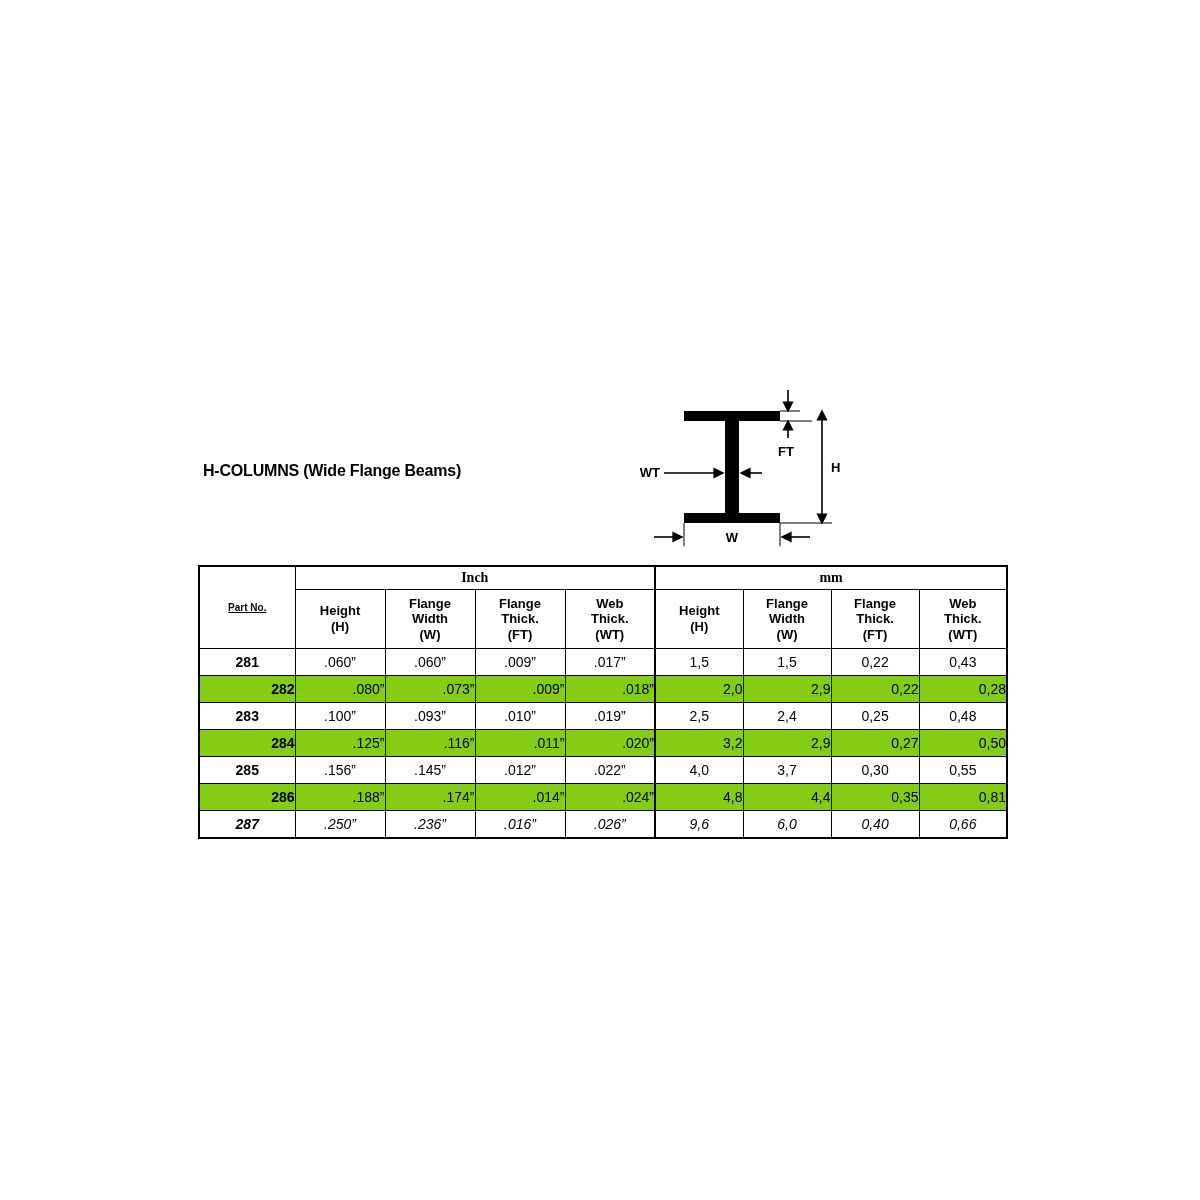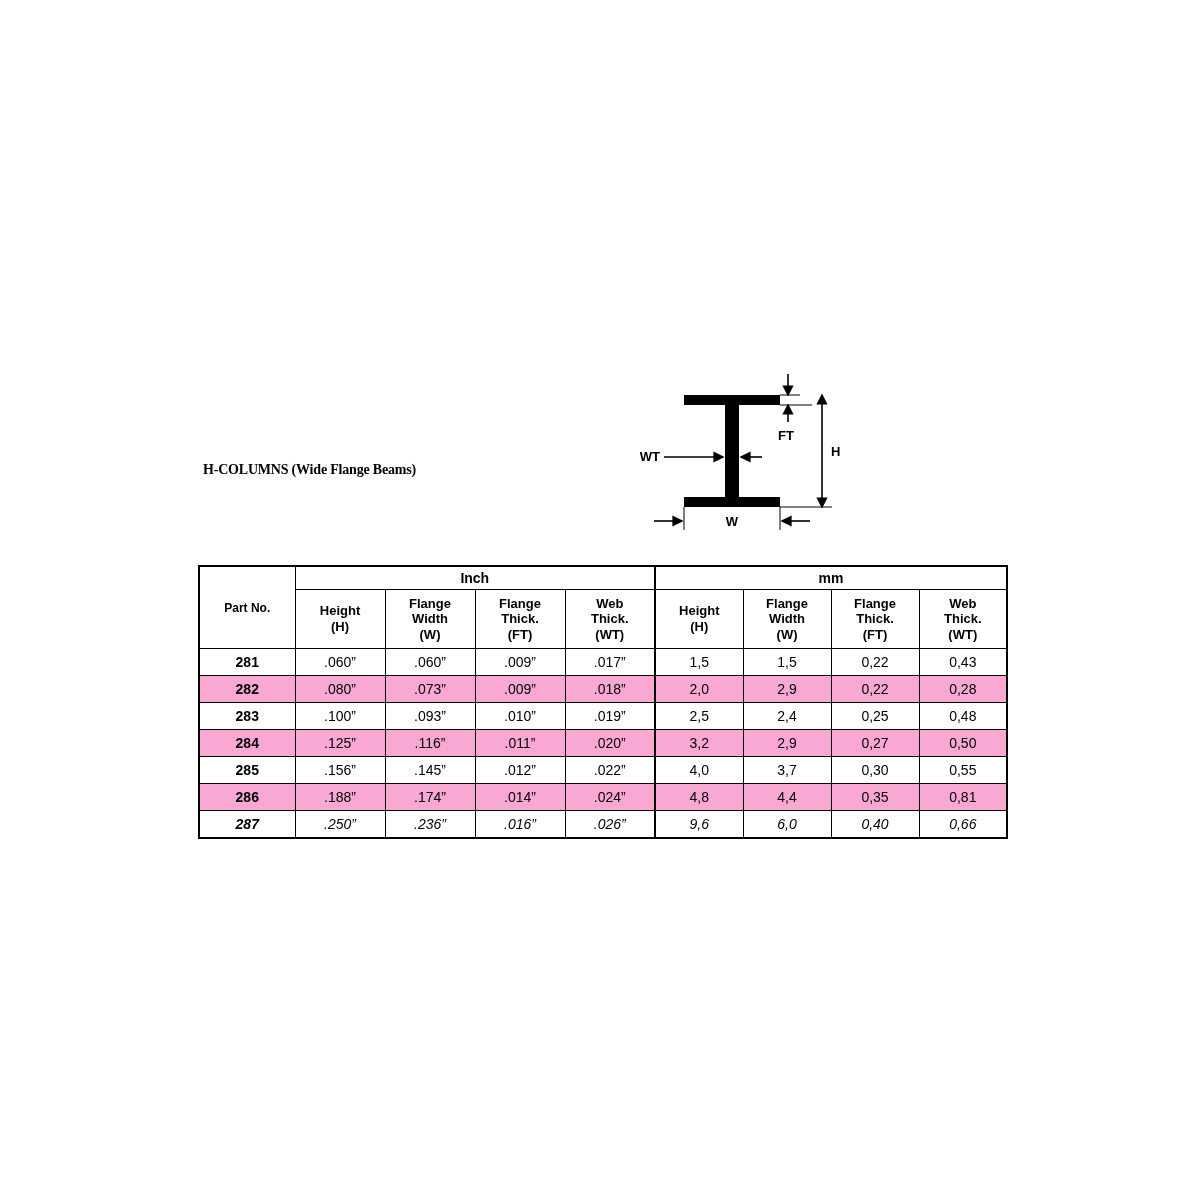--- a/index.html
+++ b/index.html
@@ -17,39 +17,38 @@
   }
 
   
   .title-block {
     position: absolute;
     left: 203px;
     top: 462px;
     width: 460px;
   }
   .title-main {
-    font-size: 14px;
+    font-size: 16px;
     font-weight: bold;
     letter-spacing: -0.2px;
     line-height: 1.15;
     white-space: nowrap;
-    font-family: Liberation Serif, serif;
   }
   .title-sub {
     font-size: 14.5px;
     font-weight: normal;
     margin-top: 4px;
     white-space: nowrap;
   }
 
   
   .diagram {
     position: absolute;
     left: 640px;
-    top: 364px;
+    top: 380px;
     width: 230px;
     height: 175px;
   }
   .diagram svg { display: block; }
 
   
   .spec-table {
     position: absolute;
     left: 198px;
     top: 565px;
@@ -66,40 +65,43 @@
     padding: 0;
   }
   .spec-table .outer-top th {
     border-top: 2px solid #000;
   }
   .spec-table th.unit-head {
     font-weight: bold;
     font-size: 14px;
     height: 22px;
     line-height: 22px;
+    font-family: Liberation Serif, serif;
   }
   .spec-table th.col-head {
     font-weight: bold;
     font-size: 13px;
     height: 58px;
     line-height: 1.2;
   }
   .spec-table th.partno-head {
     font-weight: bold;
-    font-size: 12px;
+    font-size: 10px;
+    text-decoration: underline;
   }
   .spec-table td {
     height: 26px;
     font-size: 14px;
   }
   .spec-table td.partno {
     font-weight: bold;
   }
   .spec-table tr.shaded td {
-    background: #f9a8d4;
+    background: #84cc16;
+    text-align: right;
   }
   
   .sep-left { border-right: 2px solid #000 !important; }
   .outer-edge-l { border-left: 2px solid #000 !important; }
   .outer-edge-r { border-right: 2px solid #000 !important; }
   .outer-bottom { border-bottom: 2px solid #000 !important; font-style: italic; }
 </style>
 </head>
 <body>
 

